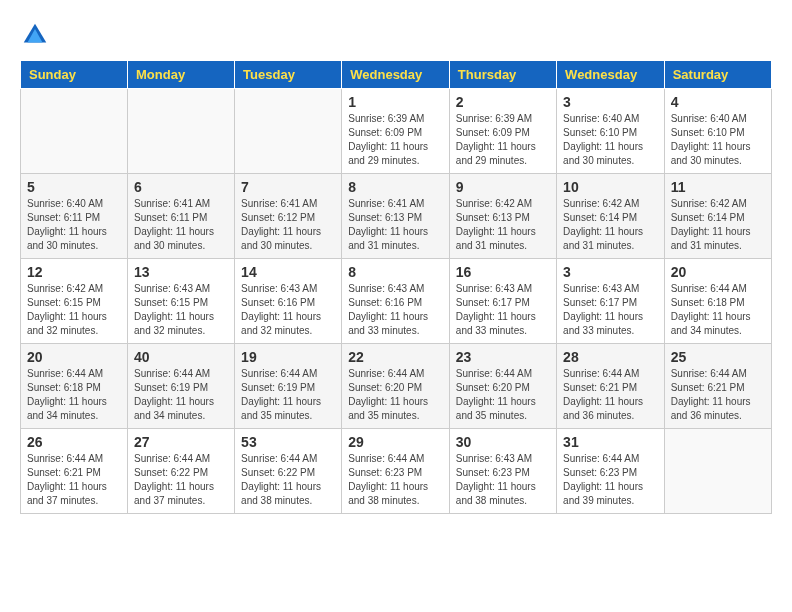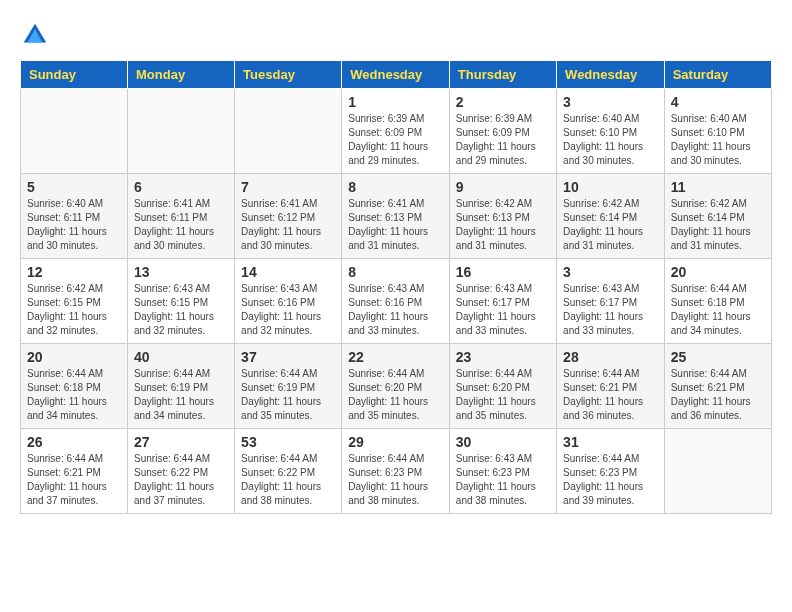--- a/index.html
+++ b/index.html
@@ -208,21 +208,21 @@
       <tr class="row-even">
         <td>
           <span class="day-number">20</span>
           <div class="day-info">Sunrise: 6:44 AM<br>Sunset: 6:18 PM<br>Daylight: 11 hours and 34 minutes.</div>
         </td>
         <td>
           <span class="day-number">40</span>
           <div class="day-info">Sunrise: 6:44 AM<br>Sunset: 6:19 PM<br>Daylight: 11 hours and 34 minutes.</div>
         </td>
         <td>
-          <span class="day-number">37</span>
+          <span class="day-number">19</span>
           <div class="day-info">Sunrise: 6:44 AM<br>Sunset: 6:19 PM<br>Daylight: 11 hours and 35 minutes.</div>
         </td>
         <td>
           <span class="day-number">22</span>
           <div class="day-info">Sunrise: 6:44 AM<br>Sunset: 6:20 PM<br>Daylight: 11 hours and 35 minutes.</div>
         </td>
         <td>
           <span class="day-number">23</span>
           <div class="day-info">Sunrise: 6:44 AM<br>Sunset: 6:20 PM<br>Daylight: 11 hours and 35 minutes.</div>
         </td>

